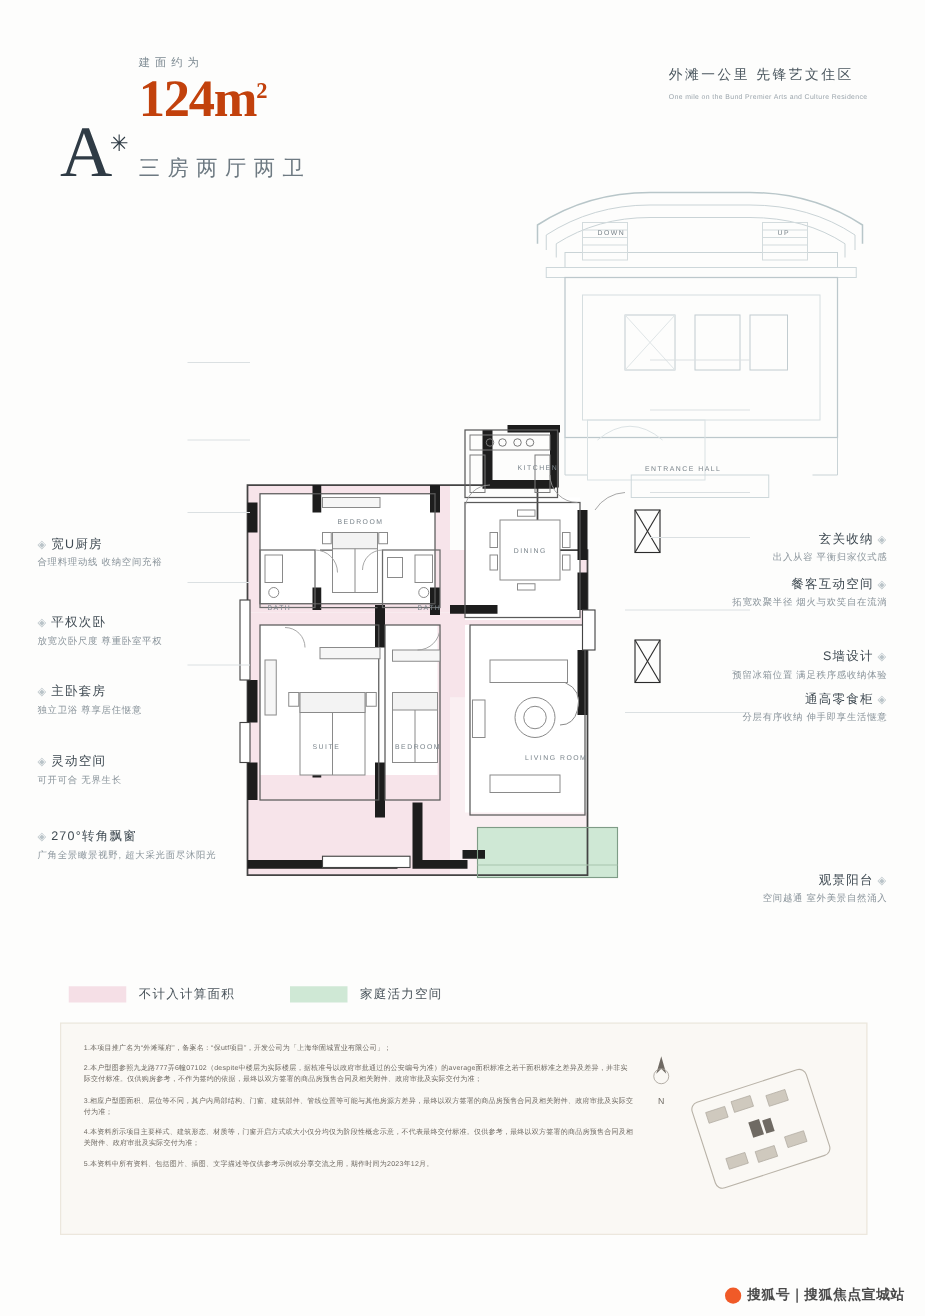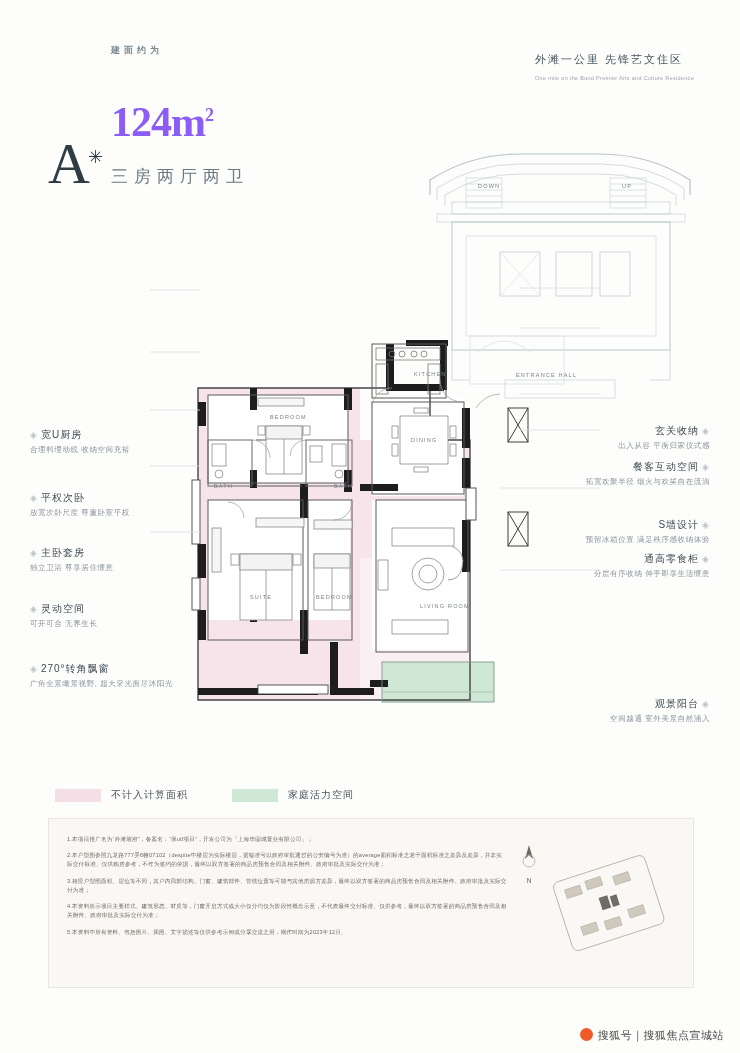--- a/index.html
+++ b/index.html
@@ -51,30 +51,28 @@
     margin-left: 10px;
     display: flex;
     flex-direction: column;
     justify-content: flex-end;
   }
   .subtitle-top {
     font-size: 9px;
     color: #7d8a92;
     letter-spacing: 4px;
     margin-bottom: 2px;
-    font-weight: bold;
   }
   .title-main {
     font-family: "Liberation Serif", serif;
     font-size: 42px;
     line-height: 1;
-    color: #8b5cf6;
+    color: #c2410c;
     font-weight: bold;
     letter-spacing: -1px;
-    margin-top: 42px;
   }
   .title-main sup {
     font-size: 18px;
     vertical-align: super;
   }
   .subtitle-bottom {
     font-size: 17px;
     color: #6e7a82;
     letter-spacing: 6px;
     margin-top: 22px;
@@ -194,22 +192,23 @@
     width: 128px;
     height: 118px;
   }
 
   
   .footer {
     position: absolute;
     right: 16px;
     bottom: 10px;
     display: flex;
-    align-items: flex-start;
+    align-items: flex-end;
     gap: 5px;
+    font-weight: bold;
   }
   .footer .fox {
     width: 13px; height: 13px;
     border-radius: 50%;
     background: #f05a28;
     display: inline-block;
   }
   .footer .ftext {
     font-size: 11px;
     color: #4a4a4a;

